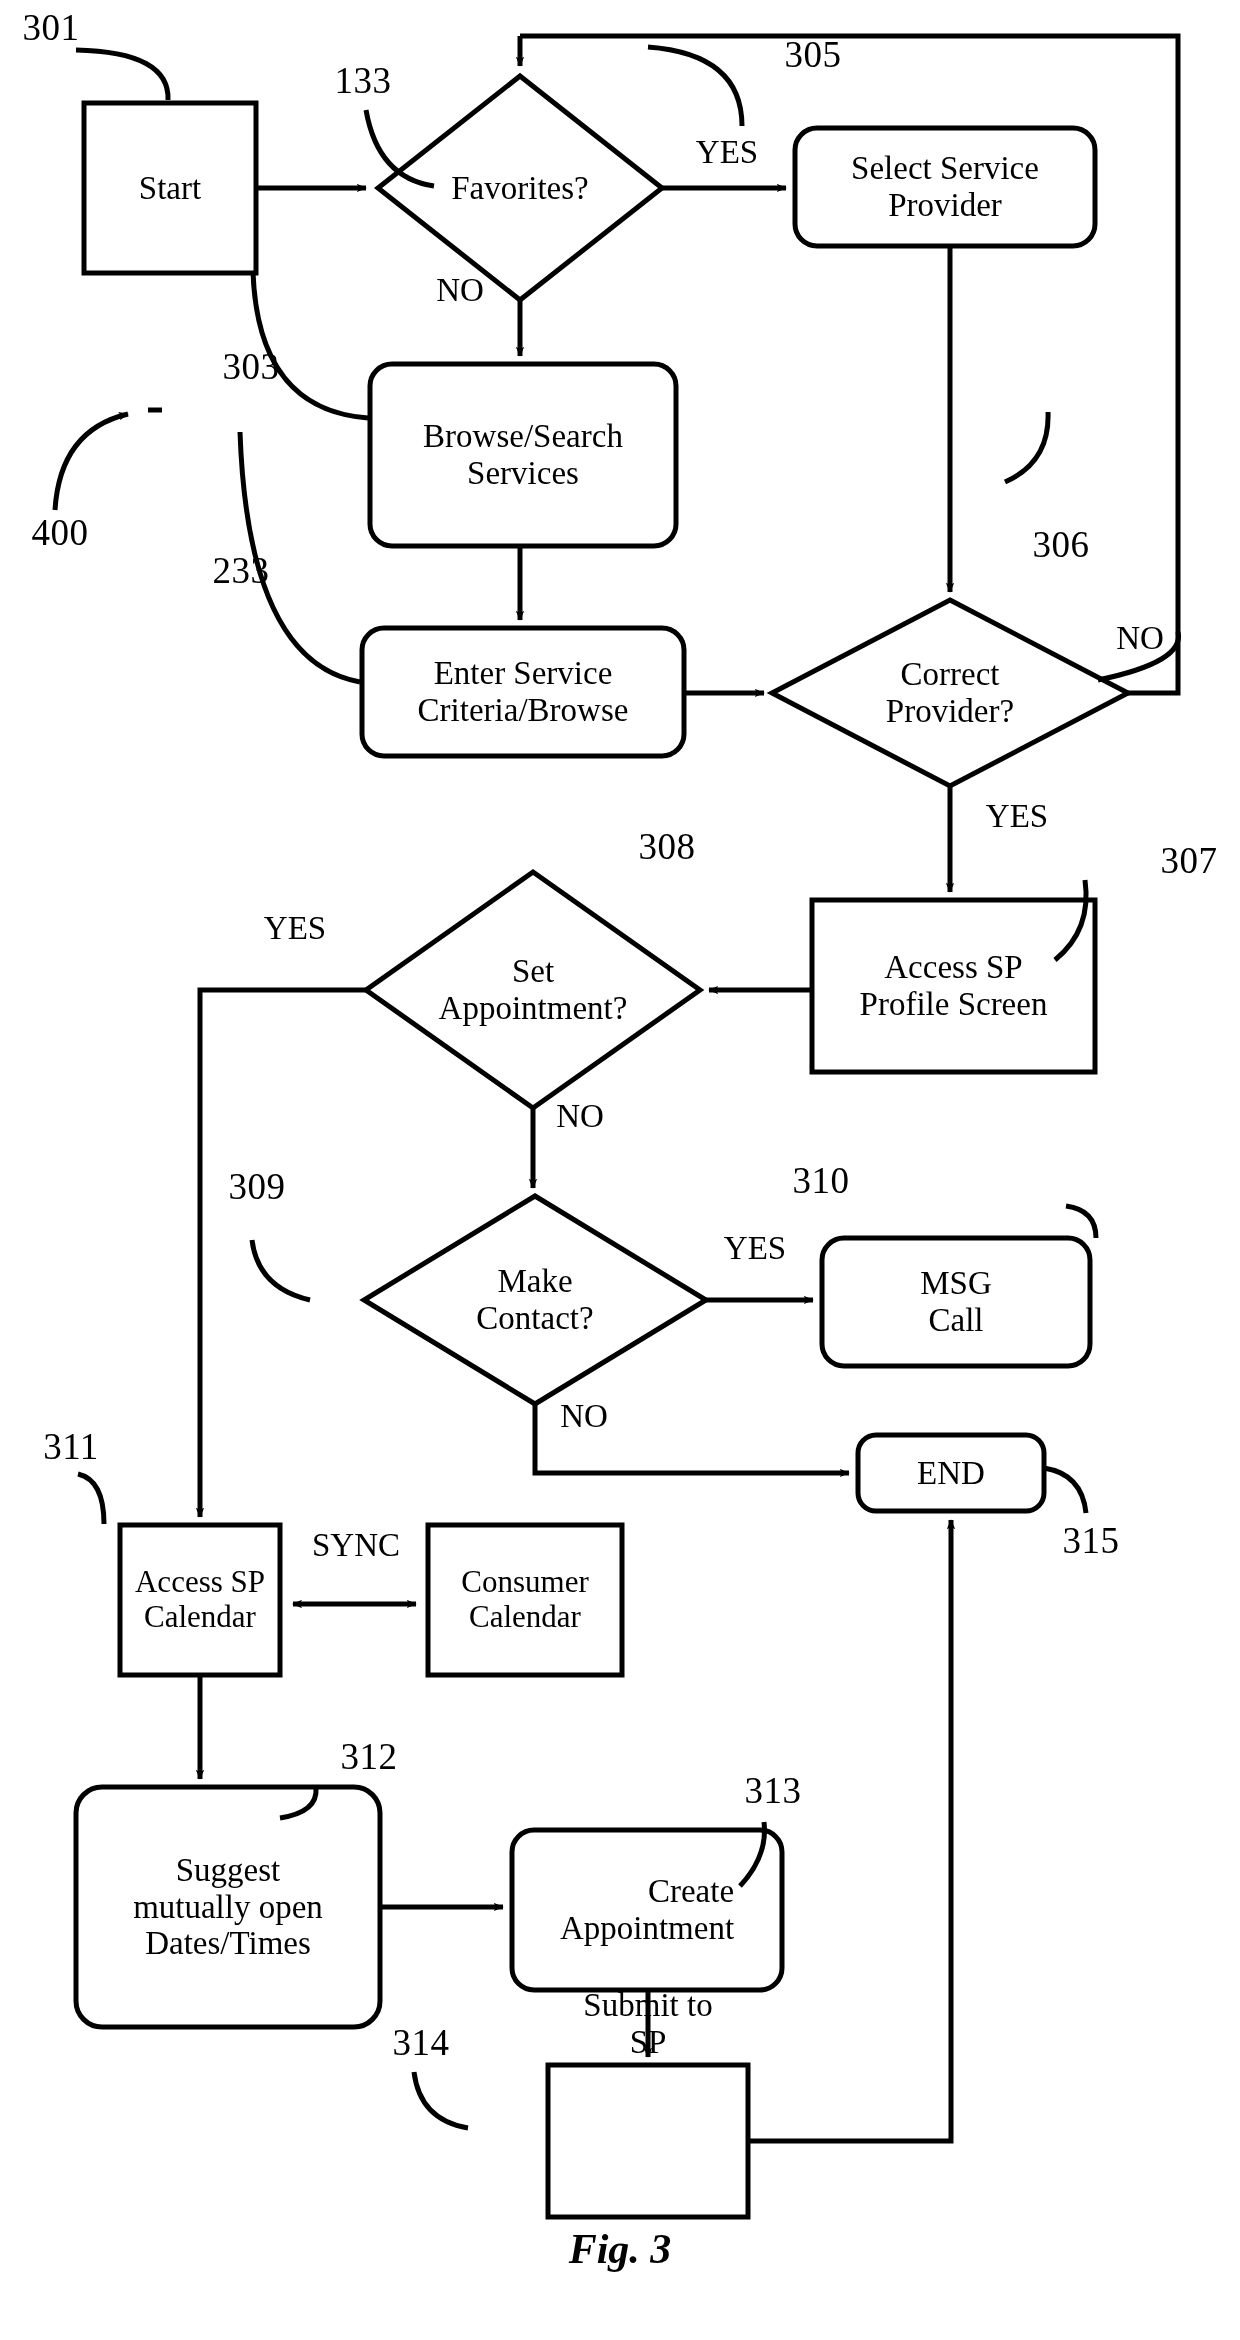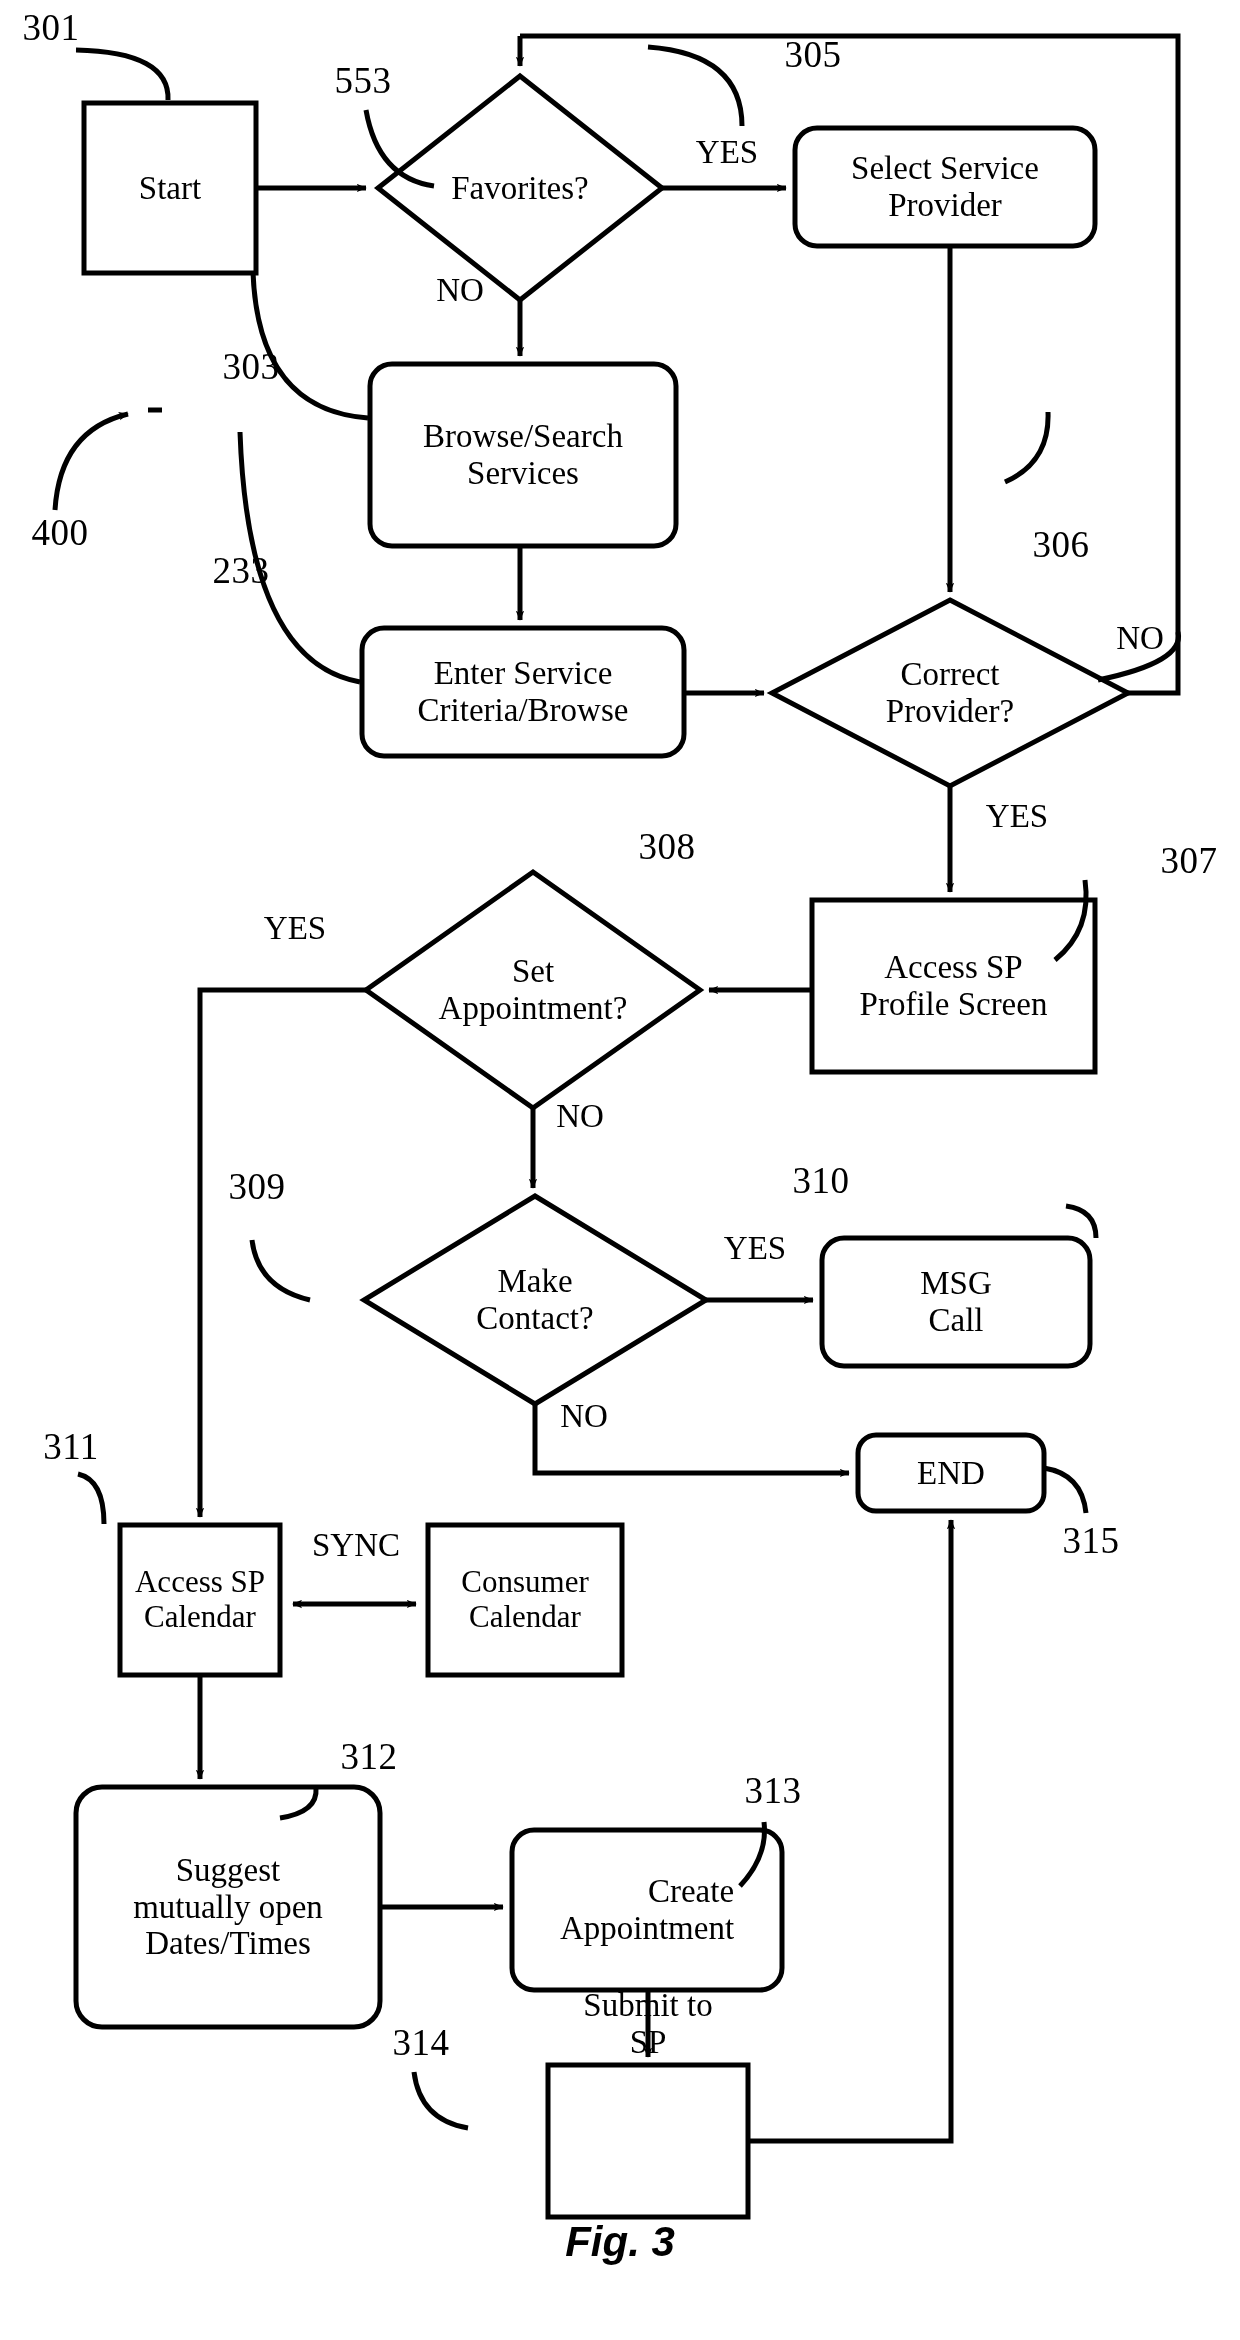--- a/index.html
+++ b/index.html
@@ -47,21 +47,22 @@
   .edge-label {
     font-size: 33px;
   }
   .sync-label {
     font-size: 33px;
   }
   .fig-caption {
     font-size: 42px;
     font-weight: bold;
     font-style: italic;
-    font-family: Liberation Sans, sans-serif;
+    font-family: Liberation Serif, serif;
+    margin-top: 8px;
   }
   .centerbox {
     display: flex;
     align-items: center;
     justify-content: center;
   }
 </style>
 </head>
 <body>
 
@@ -228,21 +229,21 @@
   <div class="lbl edge-label" style="left:540px; top:1098px; width:80px;">NO</div>
 
   <div class="lbl edge-label" style="left:700px; top:1230px; width:110px;">YES</div>
 
   <div class="lbl edge-label" style="left:544px; top:1398px; width:80px;">NO</div>
 
   <div class="lbl sync-label" style="left:296px; top:1527px; width:120px;">SYNC</div>
 
   <div class="lbl ref-num" style="left:6px; top:7px; width:90px;">301</div>
 
-  <div class="lbl ref-num" style="left:318px; top:60px; width:90px;">553</div>
+  <div class="lbl ref-num" style="left:318px; top:60px; width:90px;">133</div>
 
   <div class="lbl ref-num" style="left:206px; top:346px; width:90px;">303</div>
 
   <div class="lbl ref-num" style="left:196px; top:550px; width:90px;">233</div>
 
   <div class="lbl ref-num" style="left:768px; top:34px; width:90px;">305</div>
 
   <div class="lbl ref-num" style="left:1016px; top:524px; width:90px;">306</div>
 
   <div class="lbl ref-num" style="left:1140px; top:840px; width:98px;">307</div>

